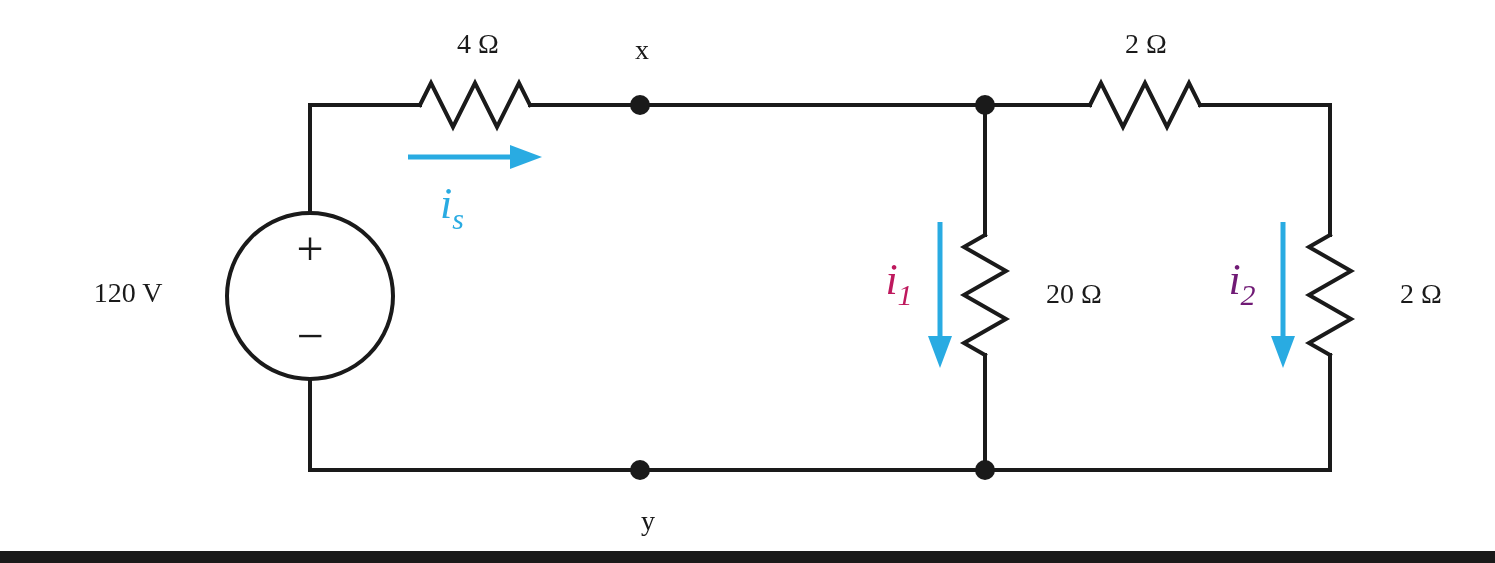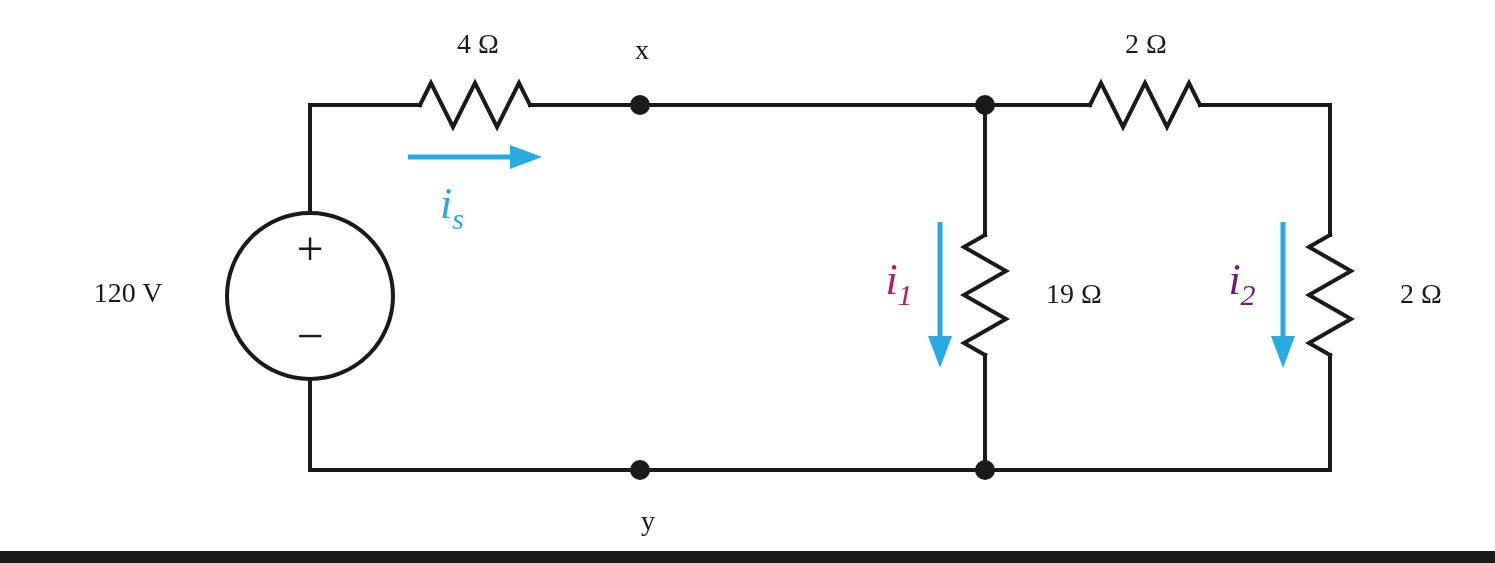--- a/index.html
+++ b/index.html
@@ -101,21 +101,21 @@
 
   <div class="label polarity" style="left:310px; top:249px;">+</div>
   <div class="label polarity" style="left:310px; top:336px;">−</div>
 
   <div class="label" style="left:478px; top:44px;">4 Ω</div>
 
   <div class="label" style="left:642px; top:50px;">x</div>
 
   <div class="label" style="left:1146px; top:44px;">2 Ω</div>
 
-  <div class="label" style="left:1074px; top:294px;">19 Ω</div>
+  <div class="label" style="left:1074px; top:294px;">20 Ω</div>
 
   <div class="label" style="left:1421px; top:294px;">2 Ω</div>
 
   <div class="label" style="left:648px; top:521px;">y</div>
 
   <div class="label current" style="left: 452px; top: 204px; color: rgb(41, 171, 226);"><span>i</span><sub>s</sub></div>
 
   <div class="label current" style="left: 899px; top: 280px; color: #be185d;"><span>i</span><sub>1</sub></div>
 
   <div class="label current" style="left: 1242px; top: 280px; color: #701a75;"><span>i</span><sub>2</sub></div>

